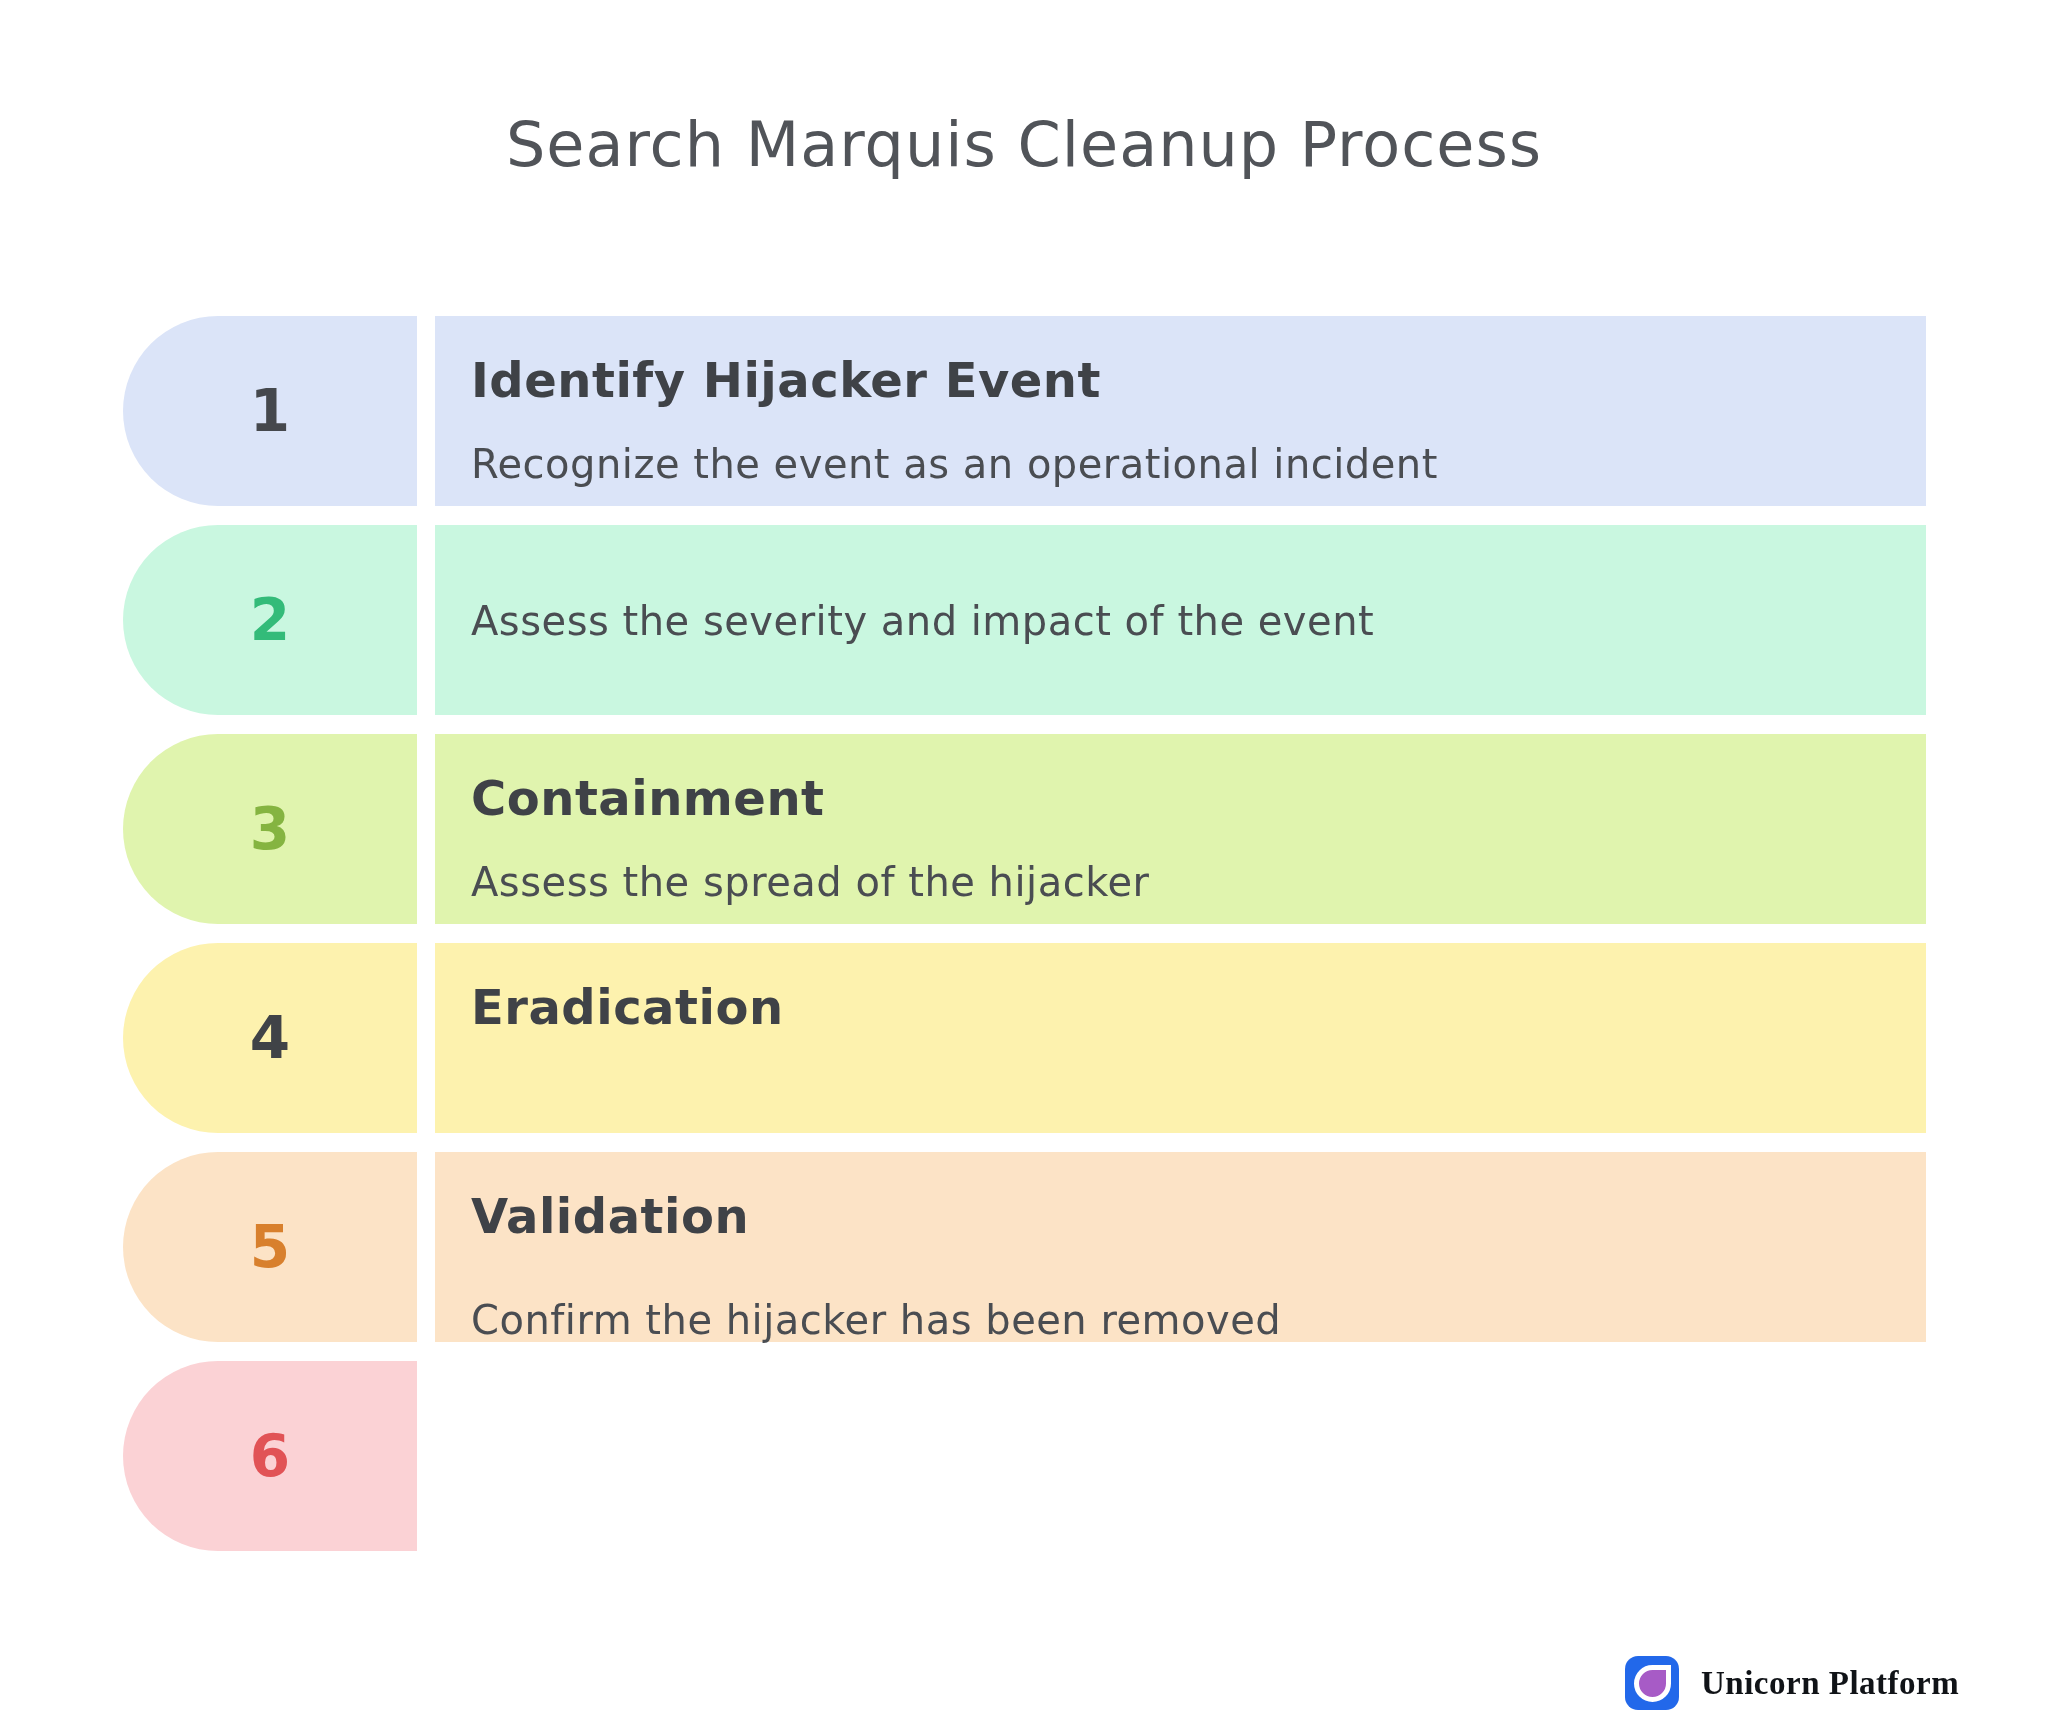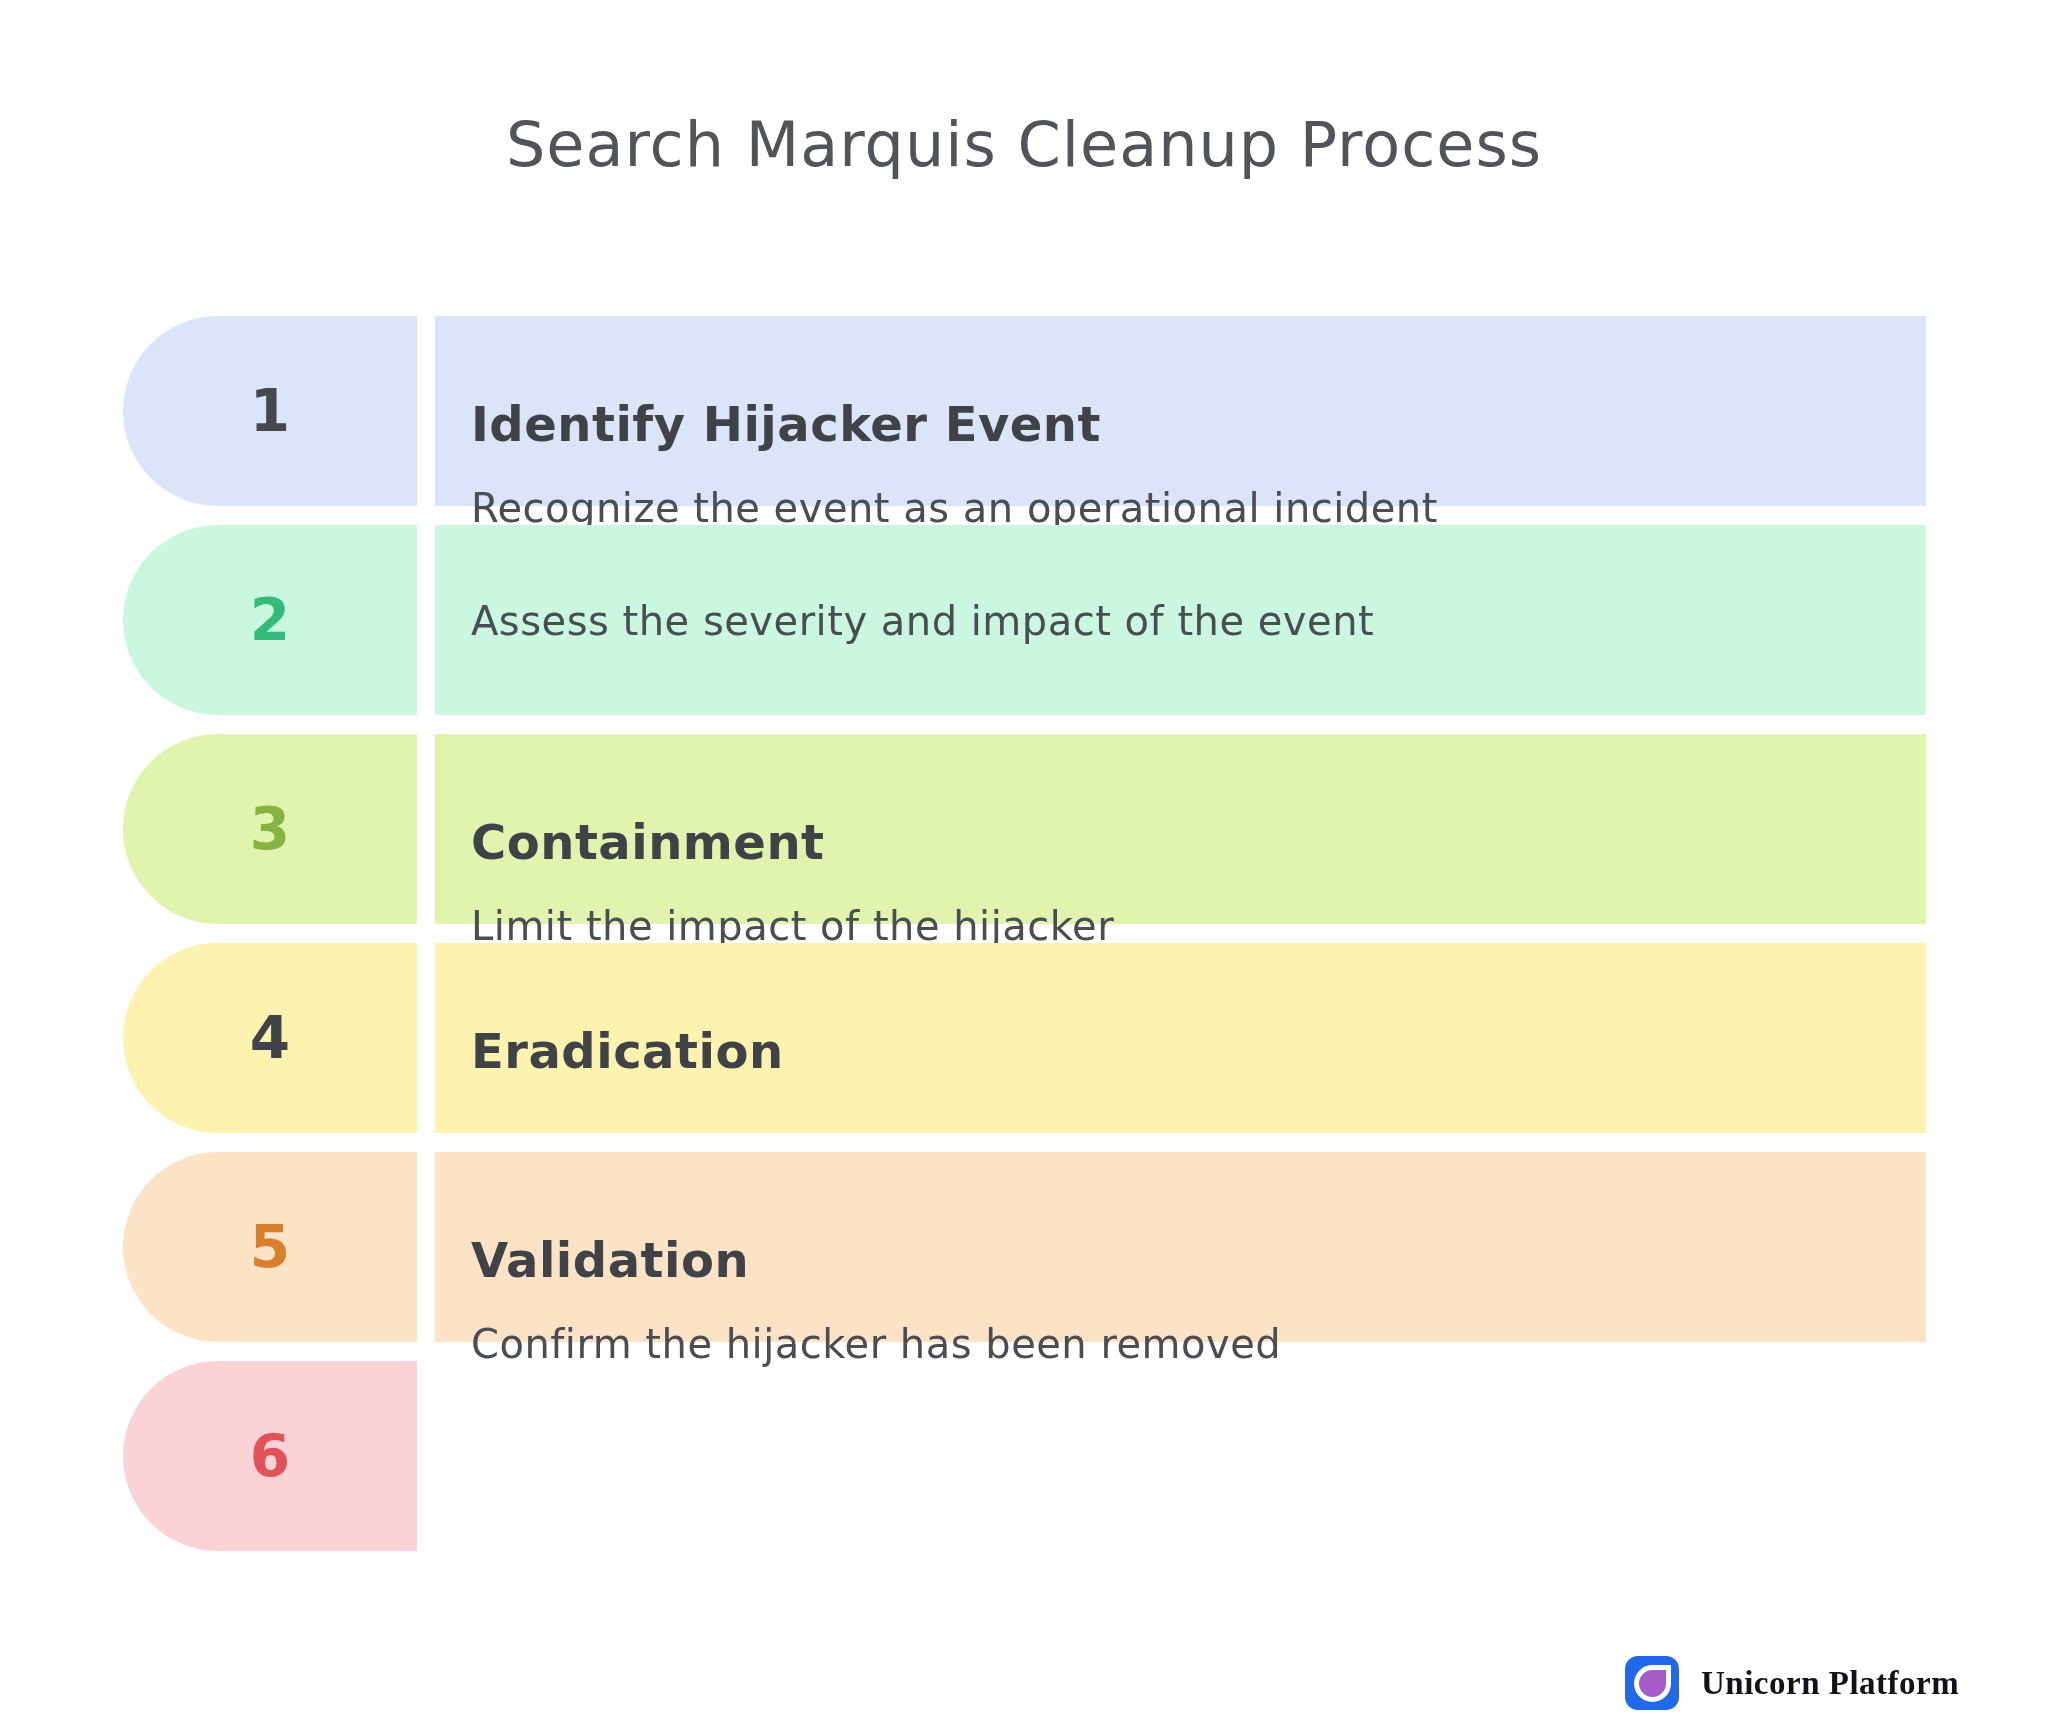--- a/index.html
+++ b/index.html
@@ -23,21 +23,21 @@
     display:flex;align-items:center;justify-content:center;
   }
   .num{font-size:58px;font-weight:bold;line-height:1;}
   .panel{
     width:1491px;height:190px;box-sizing:border-box;
     padding:38px 20px 0 36px;
     display:flex;flex-direction:column;
   }
   .step-title{
     font-size:48px;line-height:52px;font-weight:bold;
-    color:#3f4247;letter-spacing:0.5px;margin-top:44px;
+    color:#3f4247;letter-spacing:0.5px;
   }
   .step-desc{
     margin-top:36px;font-size:40px;line-height:44px;
     color:#4a4d52;letter-spacing:0.5px;
   }
   .footer-brand{
     position:absolute;left:1625px;top:1656px;
     display:flex;align-items:center;gap:22px;
     text-decoration:none;cursor:pointer;font-family:Liberation Serif, serif;
   }
@@ -78,21 +78,21 @@
       <div class="step-desc" style="color: rgb(74, 77, 82);">Assess the severity and impact of the event</div>
     </div>
   </div>
 
   <div class="row">
     <div class="pill" style="background: rgb(224, 244, 174);">
       <span class="num" style="color: rgb(133, 180, 65);">3</span>
     </div>
     <div class="panel" style="background: rgb(224, 244, 174);">
       <div class="step-title" style="color: rgb(63, 66, 71);">Containment</div>
-      <div class="step-desc" style="color: rgb(74, 77, 82);">Limit the impact of the hijacker</div>
+      <div class="step-desc" style="color: rgb(74, 77, 82);">Assess the spread of the hijacker</div>
     </div>
   </div>
 
   <div class="row">
     <div class="pill" style="background: rgb(253, 242, 174);">
       <span class="num" style="color: rgb(64, 67, 71);">4</span>
     </div>
     <div class="panel" style="background: rgb(253, 242, 174);">
       <div class="step-title" style="color: rgb(63, 66, 71);">Eradication</div>
     </div>

